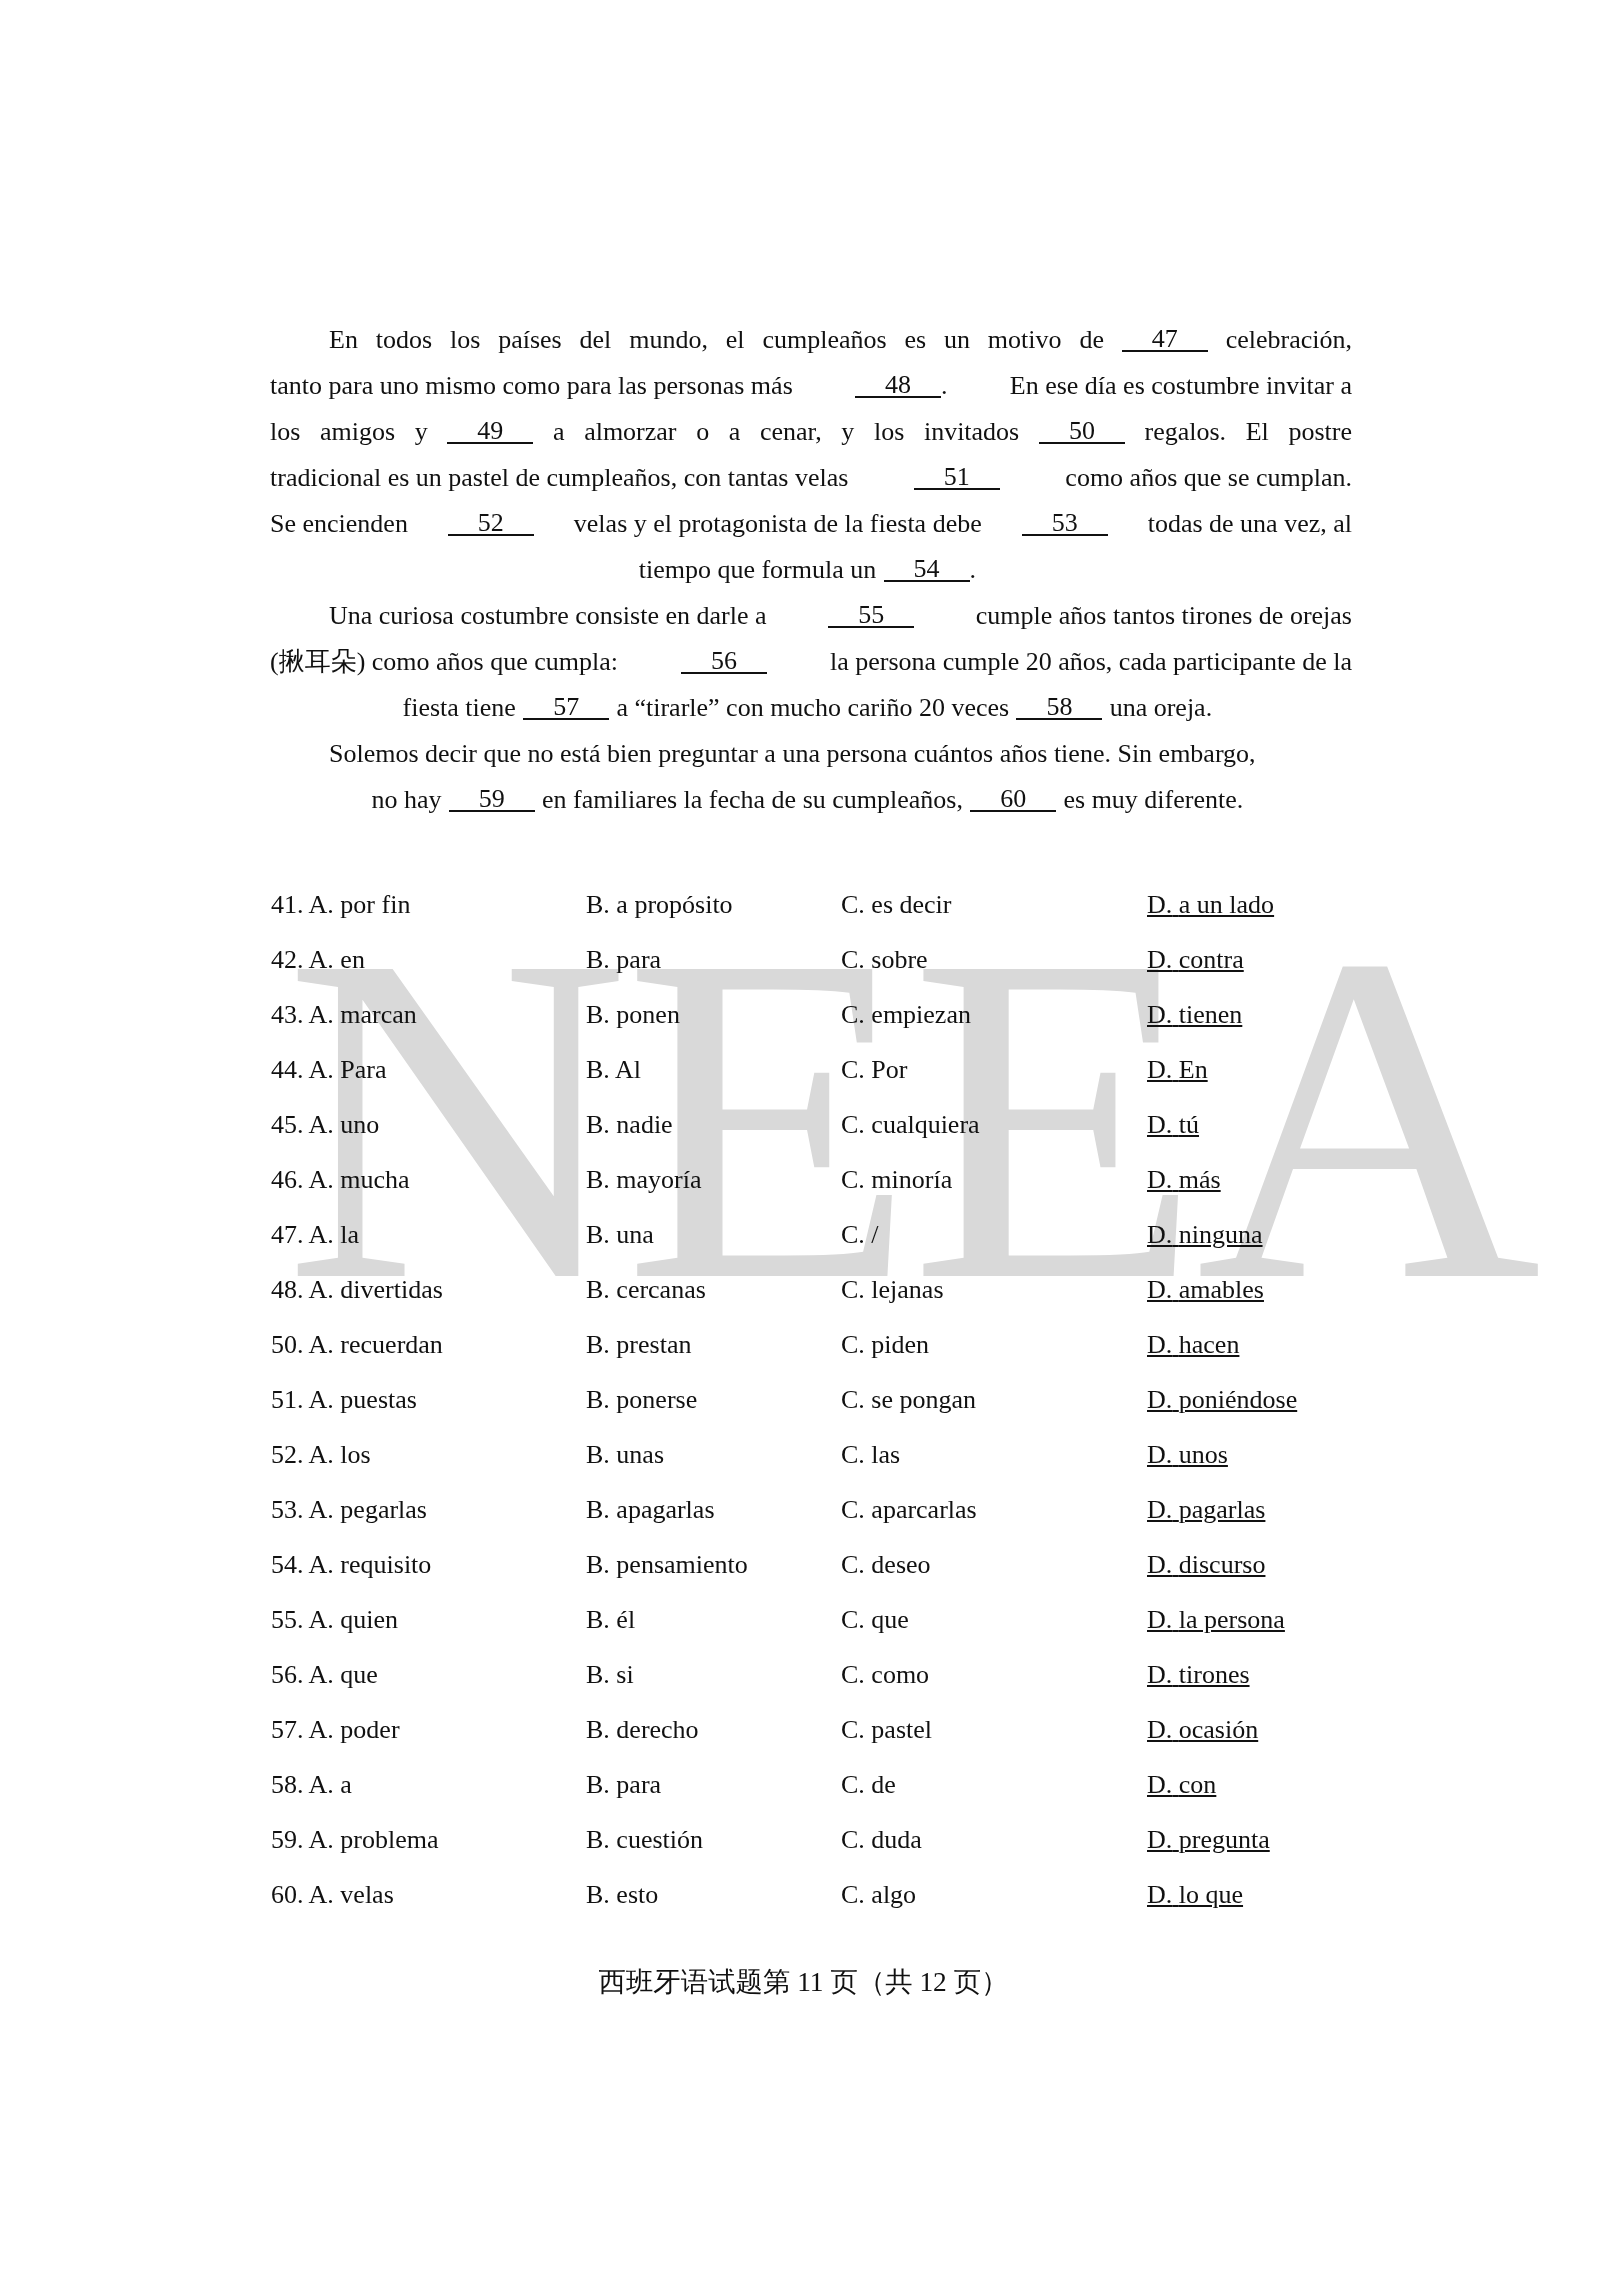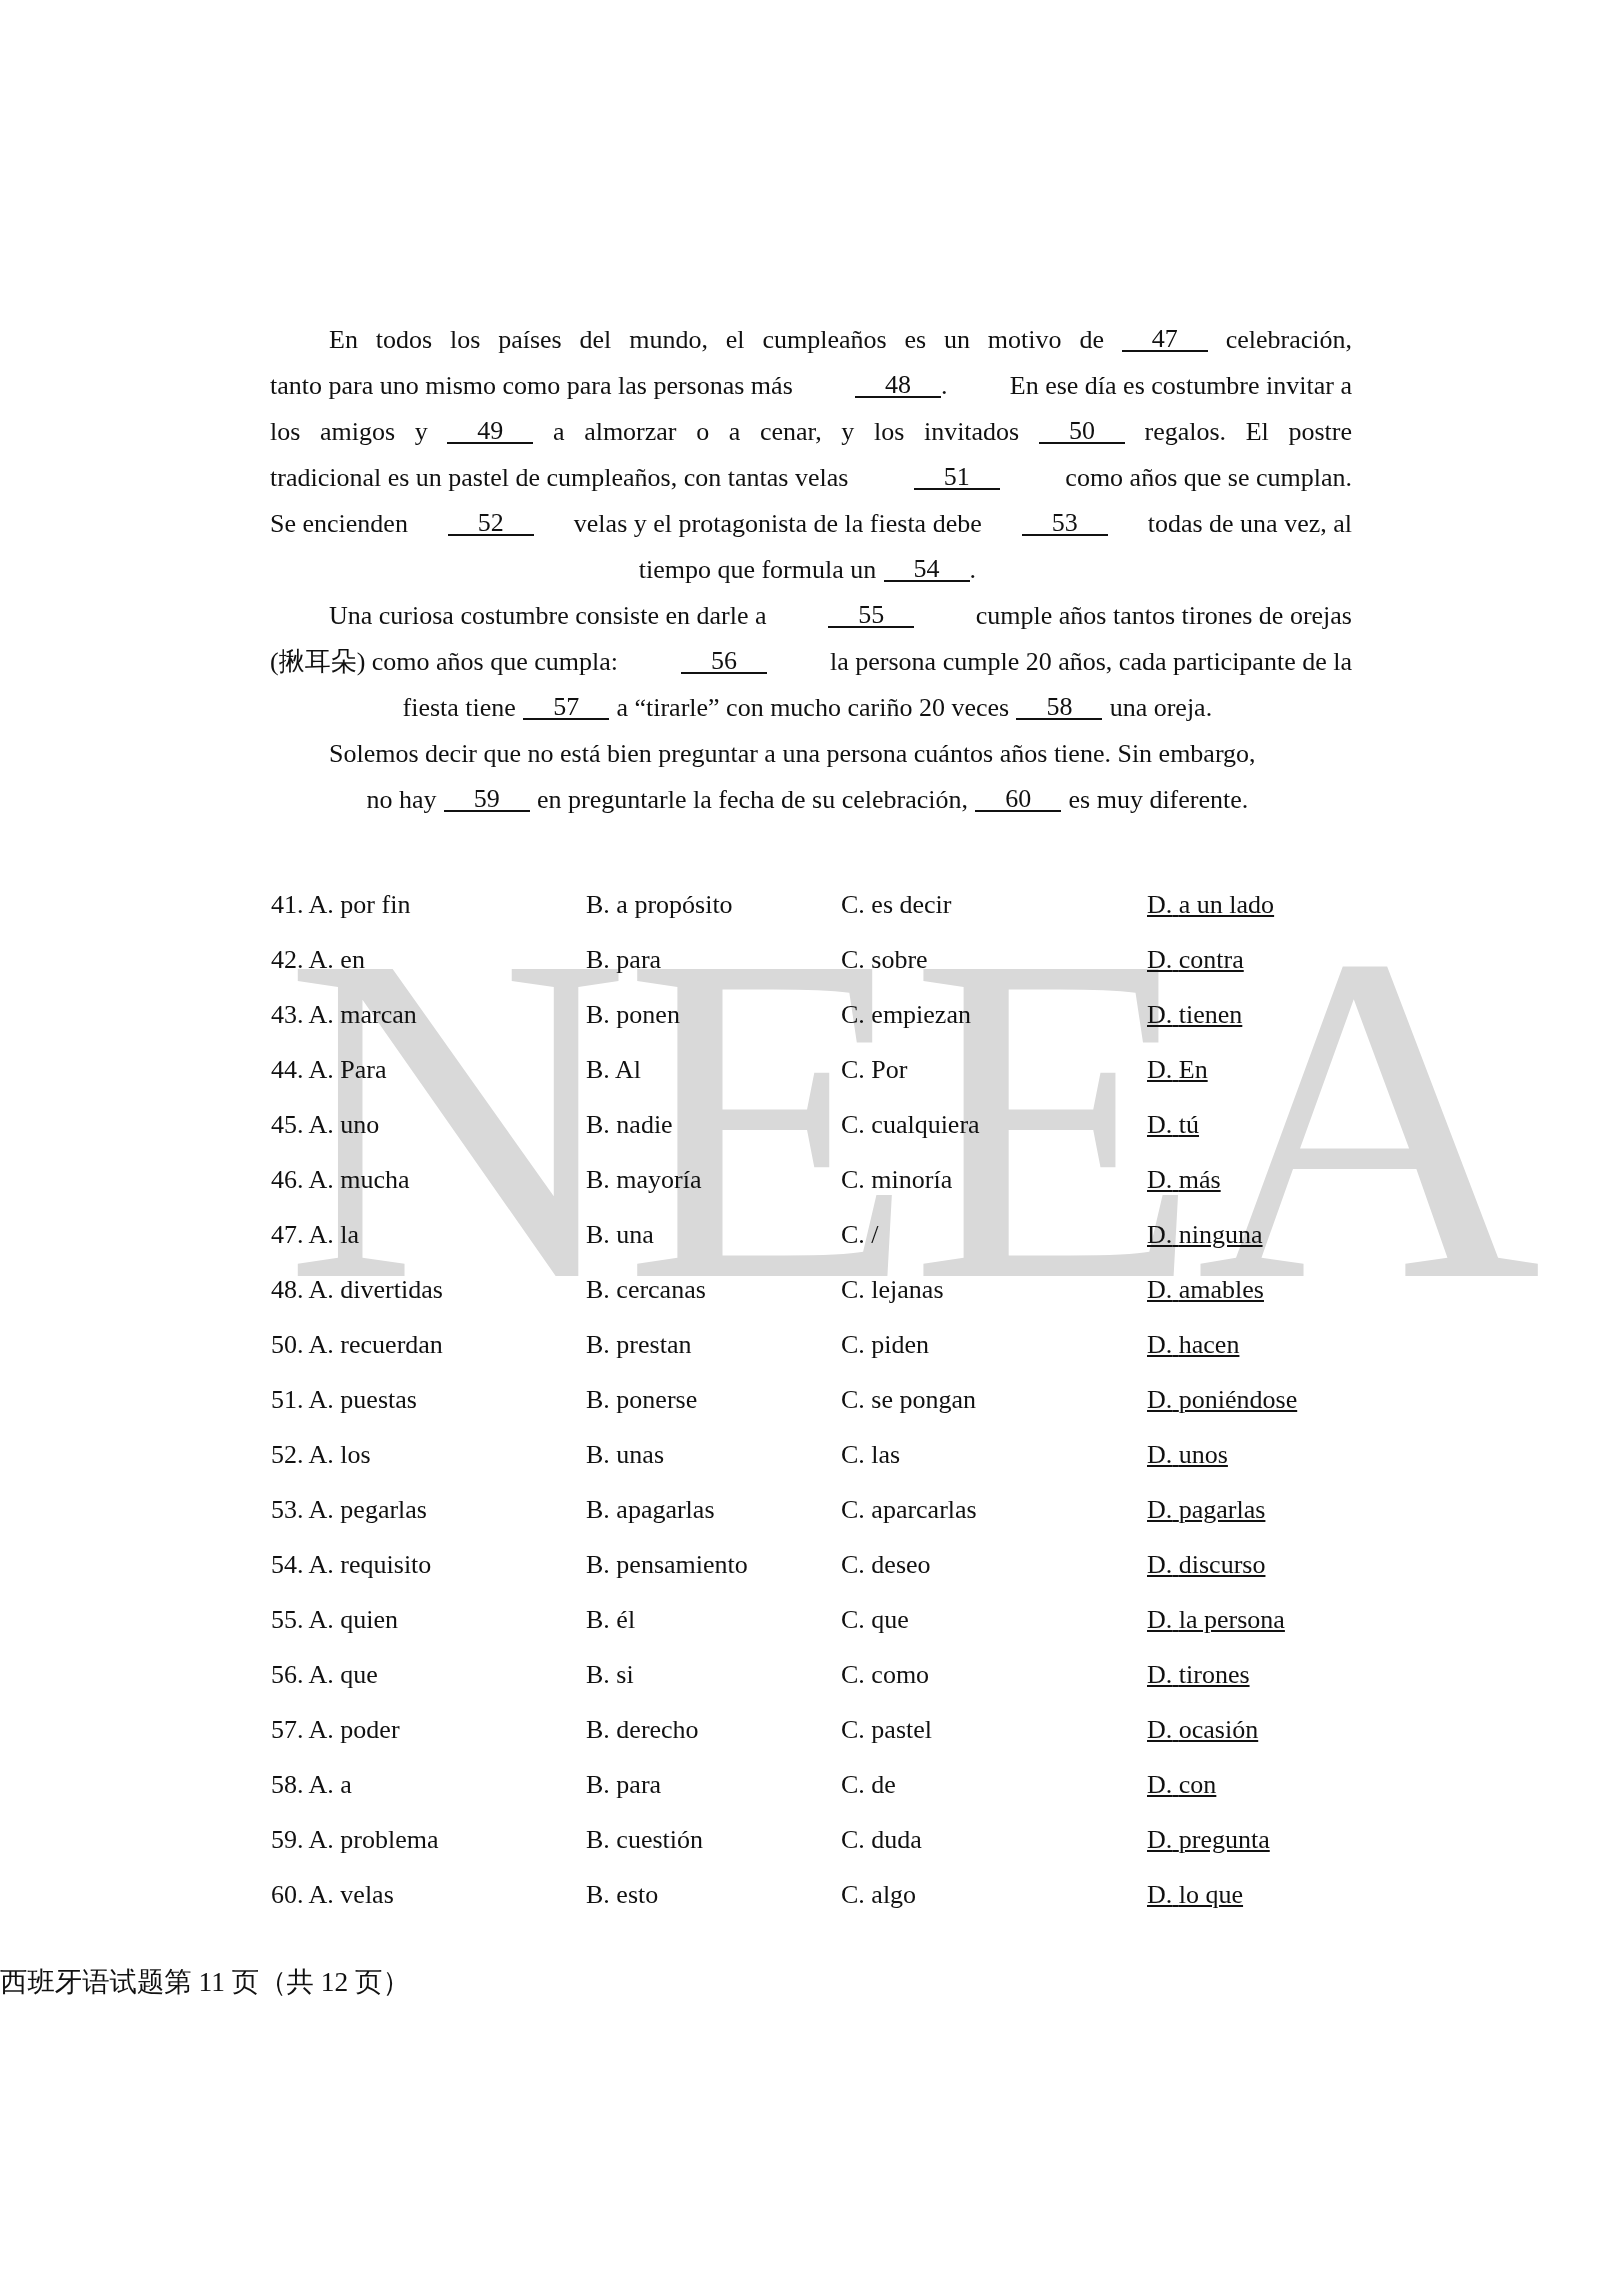--- a/index.html
+++ b/index.html
@@ -19,21 +19,21 @@
   .blank { display: inline-block; position: relative; text-align: center; min-width: 86px; }
   .blank::after { content: ""; position: absolute; left: 0; right: 0; bottom: 10.8px; border-bottom: 2px solid #111; }
   .blank .num { position: relative; top: -1px; }
   .options { position: absolute; left: 271px; top: 877px; z-index: 1; }
   .opt-row { height: 55px; line-height: 55px; font-size: 26px; position: relative; width: 1088px; }
   .opt { position: absolute; top: 0; white-space: nowrap; }
   .opt.a { left: 0; }
   .opt.b { left: 315px; }
   .opt.c { left: 570px; }
   .opt.d { left: 876px; text-decoration: underline; }
-  .footer { position: absolute; left: 0; width: 1607px; top: 1963px; 
+  .footer { position: absolute; left: 0; width: 1607px; top: 1963px; text-align: center;
             font-size: 27.4px; line-height: 39px; z-index: 1; font-family: "Liberation Serif", "DejaVu Serif", serif; }
 </style>
 </head>
 <body>
 
 <div class="watermark">NEEA</div>
 
 <div class="passage" id="passage">
     <div>
       <div class="line indent">
@@ -111,21 +111,21 @@
         <span class="seg">una oreja.</span>
       </div>
     </div>
     <div>
       <div class="line indent">
         <span class="seg">Solemos decir que no está bien preguntar a una persona cuántos años tiene. Sin embargo,</span>
       </div>
       <div class="line last">
         <span class="seg">no hay</span>
         <span class="seg"><span class="blank"><span class="num">59</span></span></span>
-        <span class="seg">en preguntarle la fecha de su celebración,</span>
+        <span class="seg">en familiares la fecha de su cumpleaños,</span>
         <span class="seg"><span class="blank"><span class="num">60</span></span></span>
         <span class="seg">es muy diferente.</span>
       </div>
     </div>
   </div>
 
 <div class="options" id="options">
     <div class="opt-row">
       <span class="opt a"><span>41</span><span>. </span><span>A.</span> <span>por fin</span></span>
       <span class="opt b"><span>B.</span> <span>a propósito</span></span>

